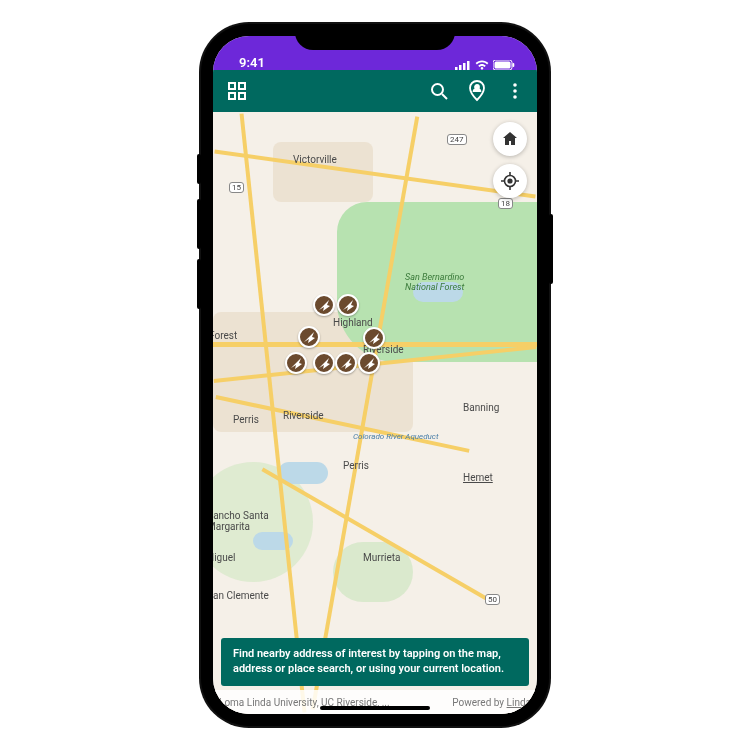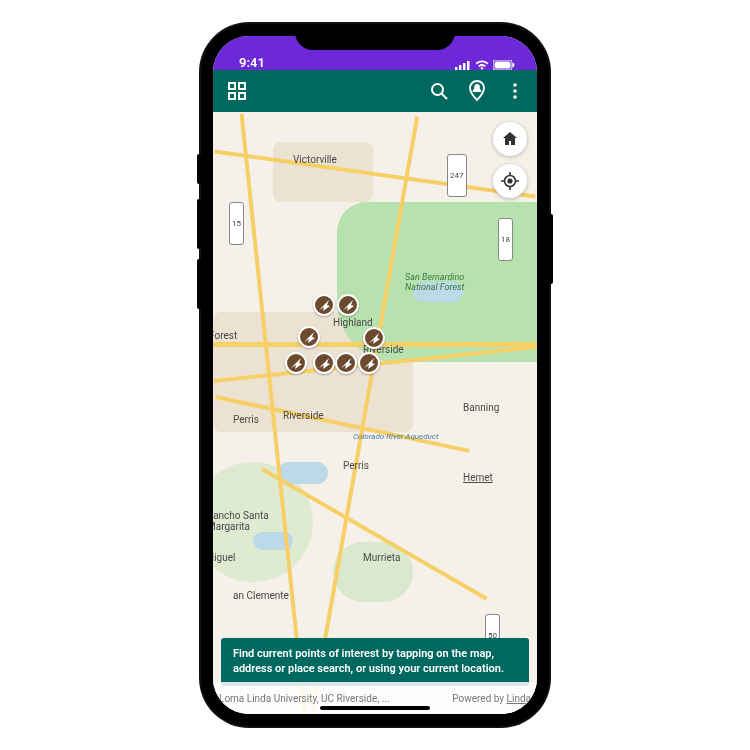--- a/index.html
+++ b/index.html
@@ -107,23 +107,22 @@
     color:#3a7a3a;
     font-style:italic;
     white-space:nowrap;
   }
   .shield {
     position:absolute;
     font-size:8px;
     background:#fff;
     border:1px solid #888;
     border-radius:3px;
-    padding:16px 2px;
+    padding:0 2px;
     color:#444;
-    margin-top:20px;
   }
   .river-label {
     position:absolute;
     font-size:8px;
     color:#4a7fa8;
     font-style:italic;
     white-space:nowrap;
   }
   .poi {
     position:absolute;
@@ -157,21 +156,21 @@
     color:#fff;
     font-size:11px;
     font-weight:600;
     line-height:1.35;
     padding:9px 12px;
     border-radius:3px;
   }
   .attrib {
     position:absolute;
     left:0; right:0; bottom:0;
-    height:32px;
+    height:24px;
     background:rgba(255,255,255,.85);
     font-size:10px;
     color:#777;
     display:flex;
     align-items:center;
     justify-content:space-between;
     padding:0 6px;
   }
   .attrib u { text-decoration:underline; }
   .home-ind {
@@ -279,21 +278,21 @@
           <div class="city-label" style="left: -4px; top: 218px;">Forest</div>
           <div class="city-label" style="left: 150px; top: 232px;">Riverside</div>
           <div class="city-label" style="left: 70px; top: 262px; margin-top: 36px;">Riverside</div>
           <div class="city-label" style="left: 20px; top: 302px;">Perris</div>
           <div class="city-label" style="left: 250px; top: 290px;">Banning</div>
           <div class="city-label" style="left: 130px; top: 348px;">Perris</div>
           <div class="city-label" style="left: 250px; top: 360px; text-decoration: underline;">Hemet</div>
           <div class="city-label" style="left: -6px; top: 398px;">Rancho Santa<br>Margarita</div>
           <div class="city-label" style="left: -6px; top: 440px;">Niguel</div>
           <div class="city-label" style="left: 150px; top: 440px;">Murrieta</div>
-          <div class="city-label" style="left: 20px; top: 478px;">an Clemente</div>
+          <div class="city-label" style="left: 0; top: 478px;">an Clemente</div>
         </div>
       <div class="forest-label" style="left:192px; top:160px;">San Bernardino<br>National Forest</div>
       <div class="river-label" style="left:140px; top:320px;">Colorado River Aqueduct</div>
       <div id="pois-layer">
           <div class="poi" style="left: 100px; top: 182px;">
             <svg viewBox="0 0 12 12">
               <path d="M1 11 L11 1 L9 6 L12 7 L5 12 L6 8z"></path>
             </svg>
           </div>
           <div class="poi" style="left: 124px; top: 182px;">
@@ -343,21 +342,21 @@
             <circle cx="9" cy="9" r="5.5"></circle>
             <circle cx="9" cy="9" r="1.8" fill="#333"></circle>
             <line x1="9" y1="0" x2="9" y2="3"></line>
             <line x1="9" y1="15" x2="9" y2="18"></line>
             <line x1="0" y1="9" x2="3" y2="9"></line>
             <line x1="15" y1="9" x2="18" y2="9"></line>
           </svg>
       </div>
 
       <div class="hint-card">
-        <span>Find current points of interest by tapping on the map, address or place search, or using your current location.</span>
+        <span>Find nearby address of interest by tapping on the map, address or place search, or using your current location.</span>
       </div>
 
       <div class="attrib">
         <span>Loma Linda University, UC Riverside, ...</span>
         <span>
           <span>Powered by </span><u>Linda</u>
         </span>
       </div>
     </div>
 

